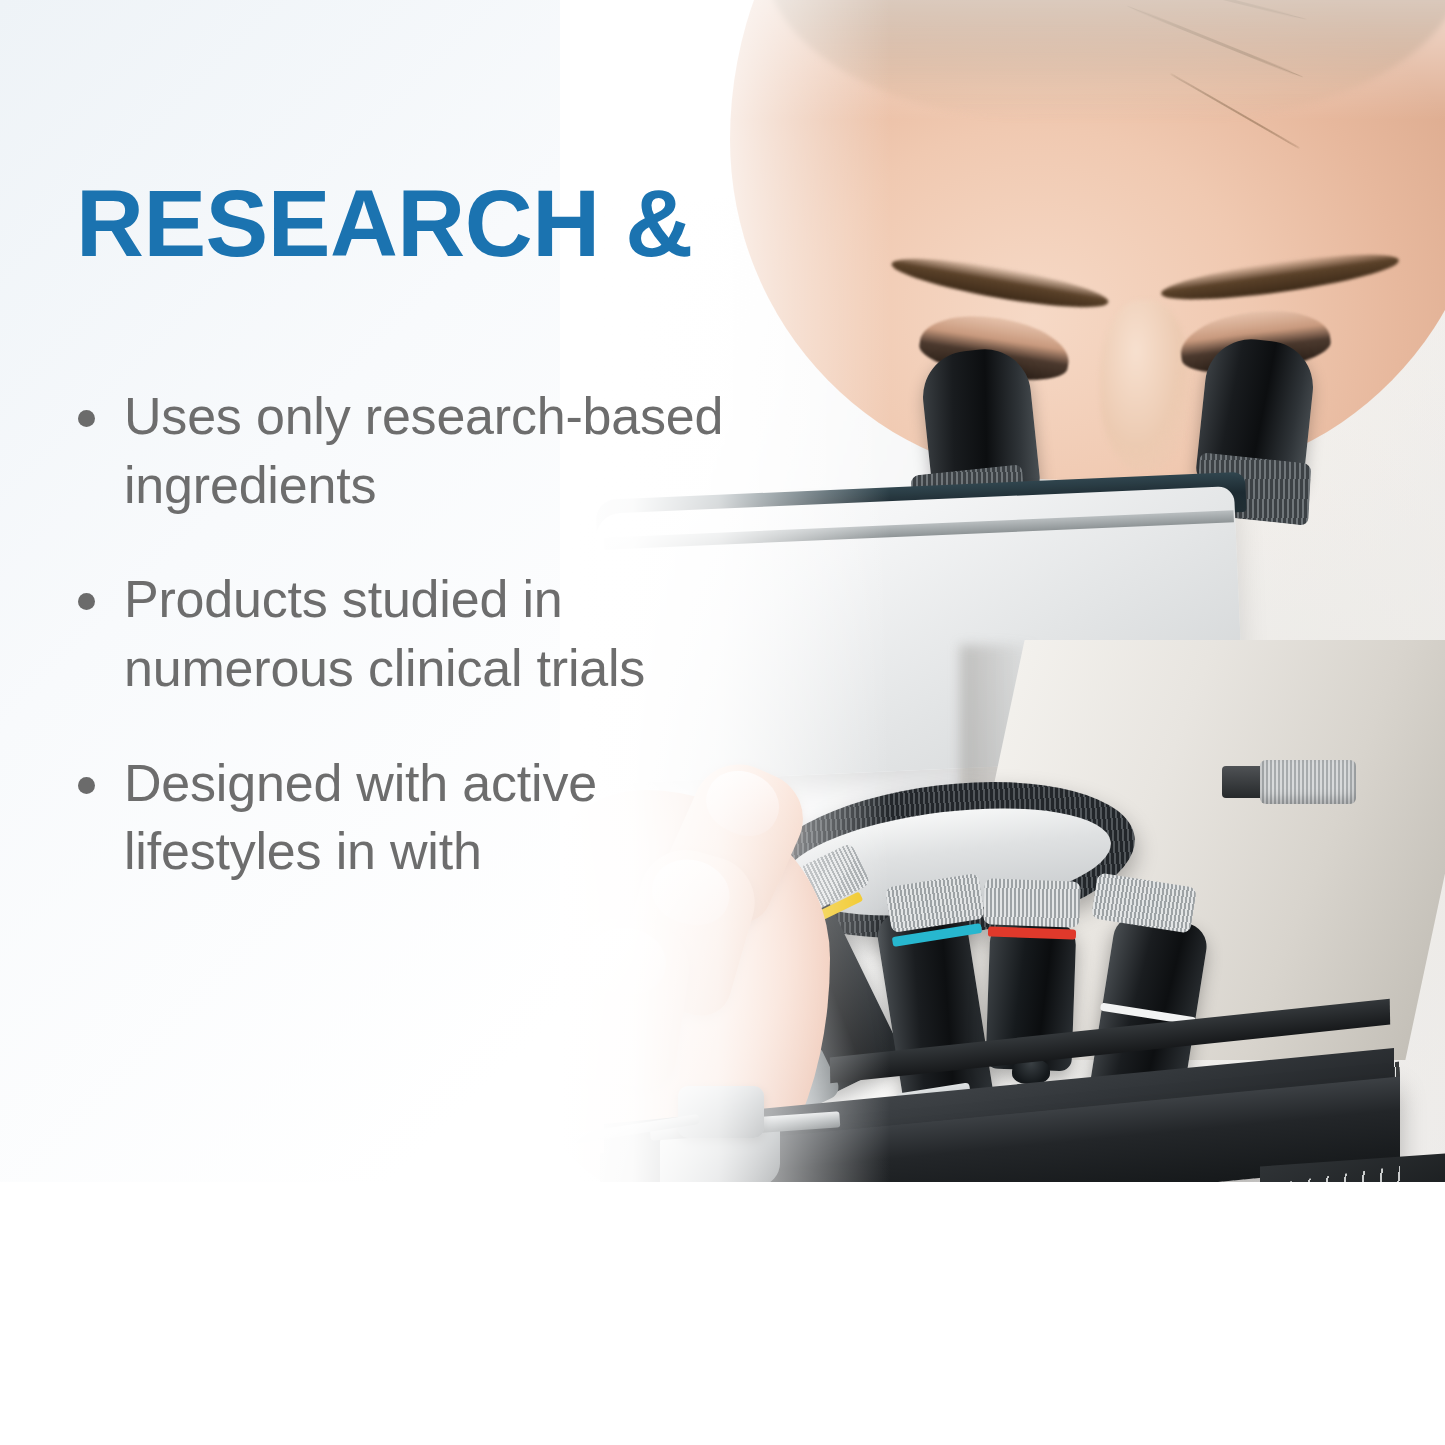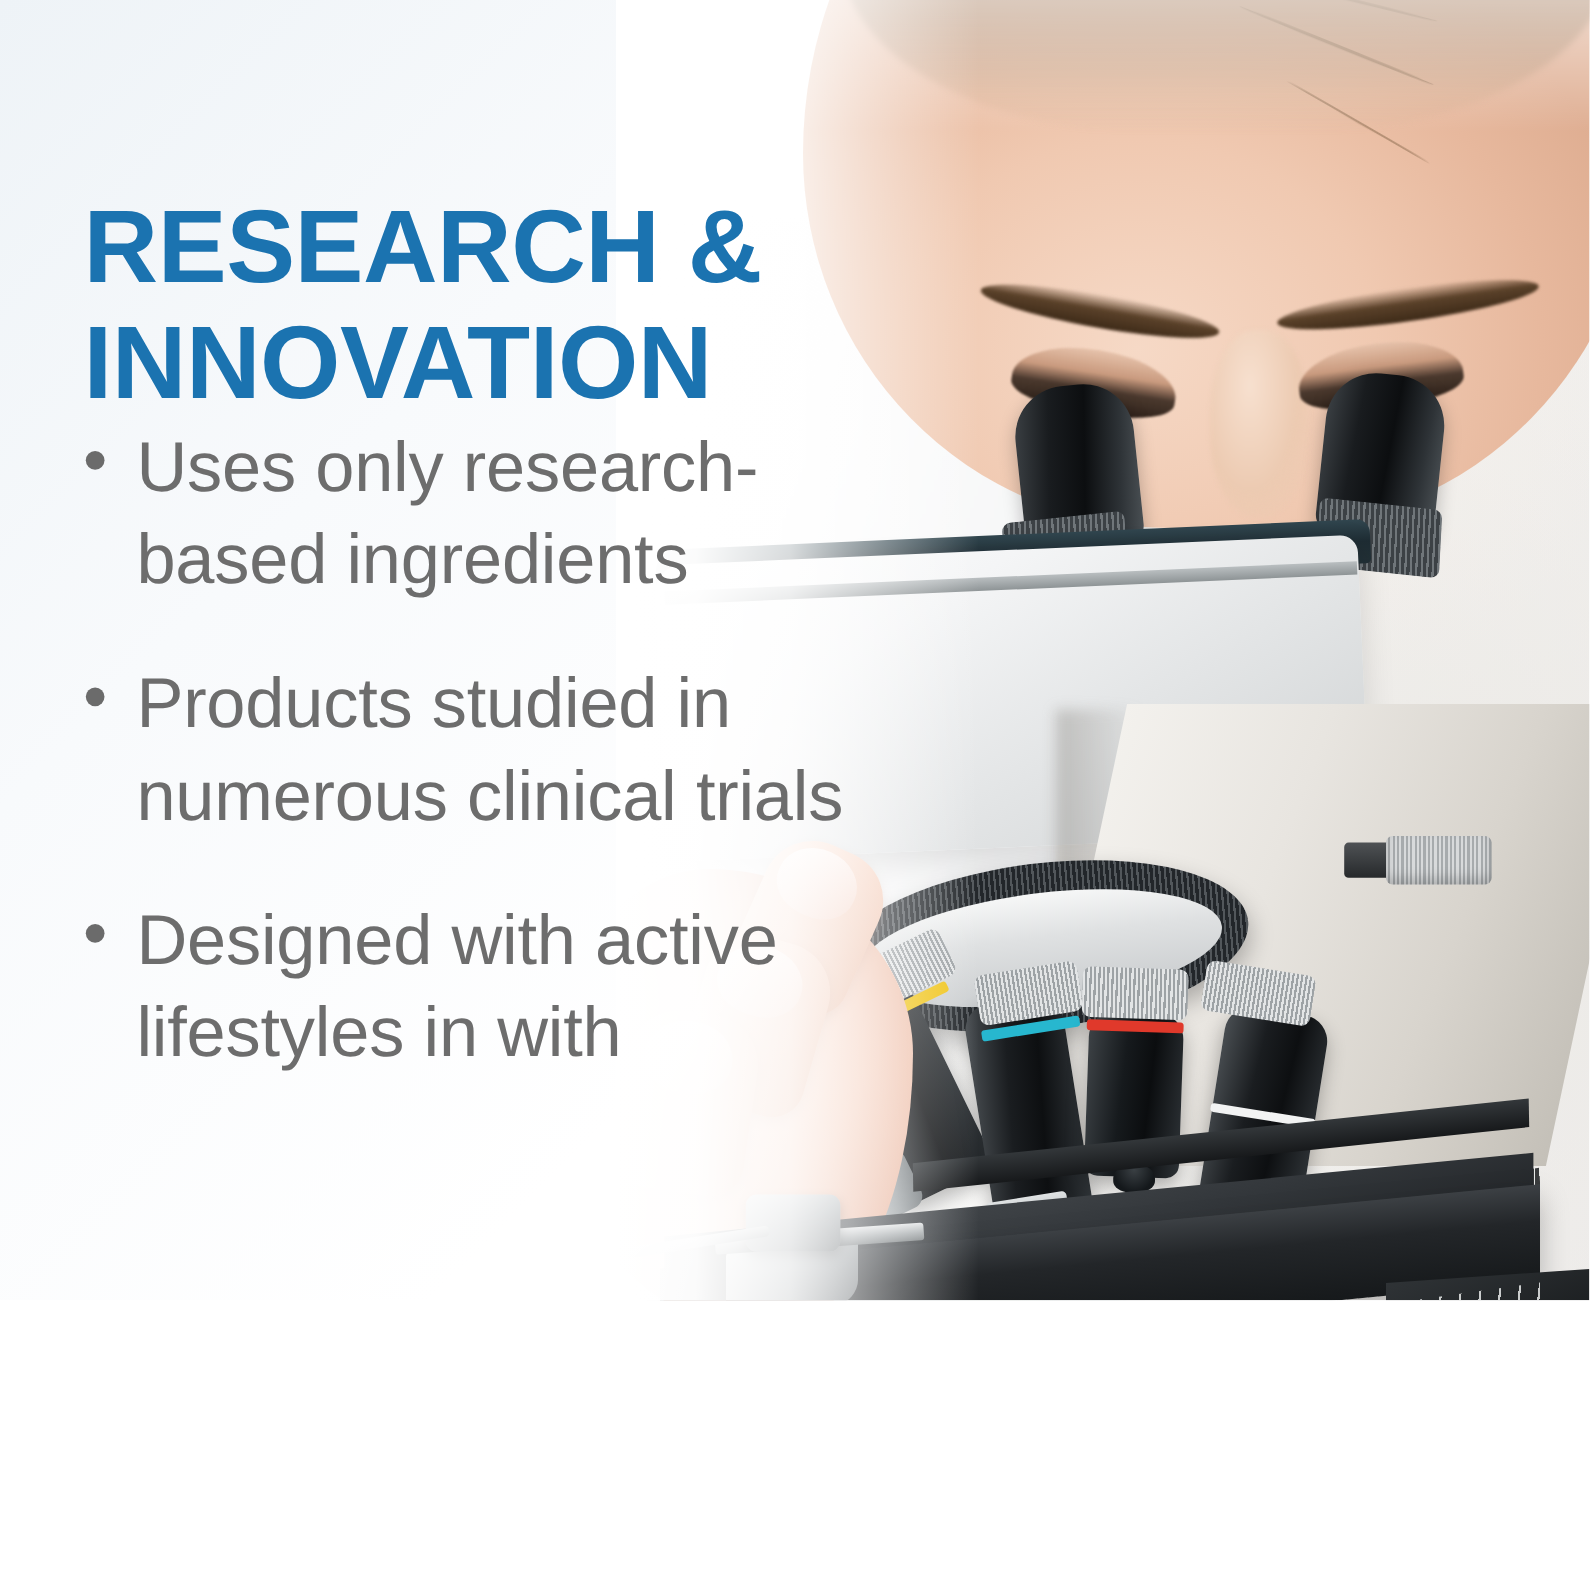--- a/index.html
+++ b/index.html
@@ -416,21 +416,21 @@
   }
   .bullet-dot {
     flex: 0 0 auto;
     width: 17px;
     height: 17px;
     border-radius: 50%;
     background: #6b6b6b;
     margin: 28px 29px 0 4px;
   }
   .bullet-text {
-    font-size: 64px;
+    font-size: 52px;
     line-height: 1.32;
     color: #6d6d6d;
     font-weight: 400;
     letter-spacing: -0.2px;
   }
 
   
   .footer {
     position: absolute;
     left: 0;
@@ -570,21 +570,20 @@
       <div class="scale-marks"></div>
       <div class="brass-dot"></div>
 
       <div class="photo-fade-top"></div>
       <div class="photo-fade-left"></div>
     </div>
   </div>
 
   <h1 class="headline">
     <span class="hl-line">RESEARCH &amp;</span>
-    <span class="hl-line">INNOVATION</span>
   </h1>
 
   <div class="bullets">
     <div class="bullet">
       <span class="bullet-dot"></span>
       <span class="bullet-text">Uses only research-based ingredients</span>
     </div>
     <div class="bullet">
       <span class="bullet-dot"></span>
       <span class="bullet-text">Products studied in numerous clinical trials</span>

